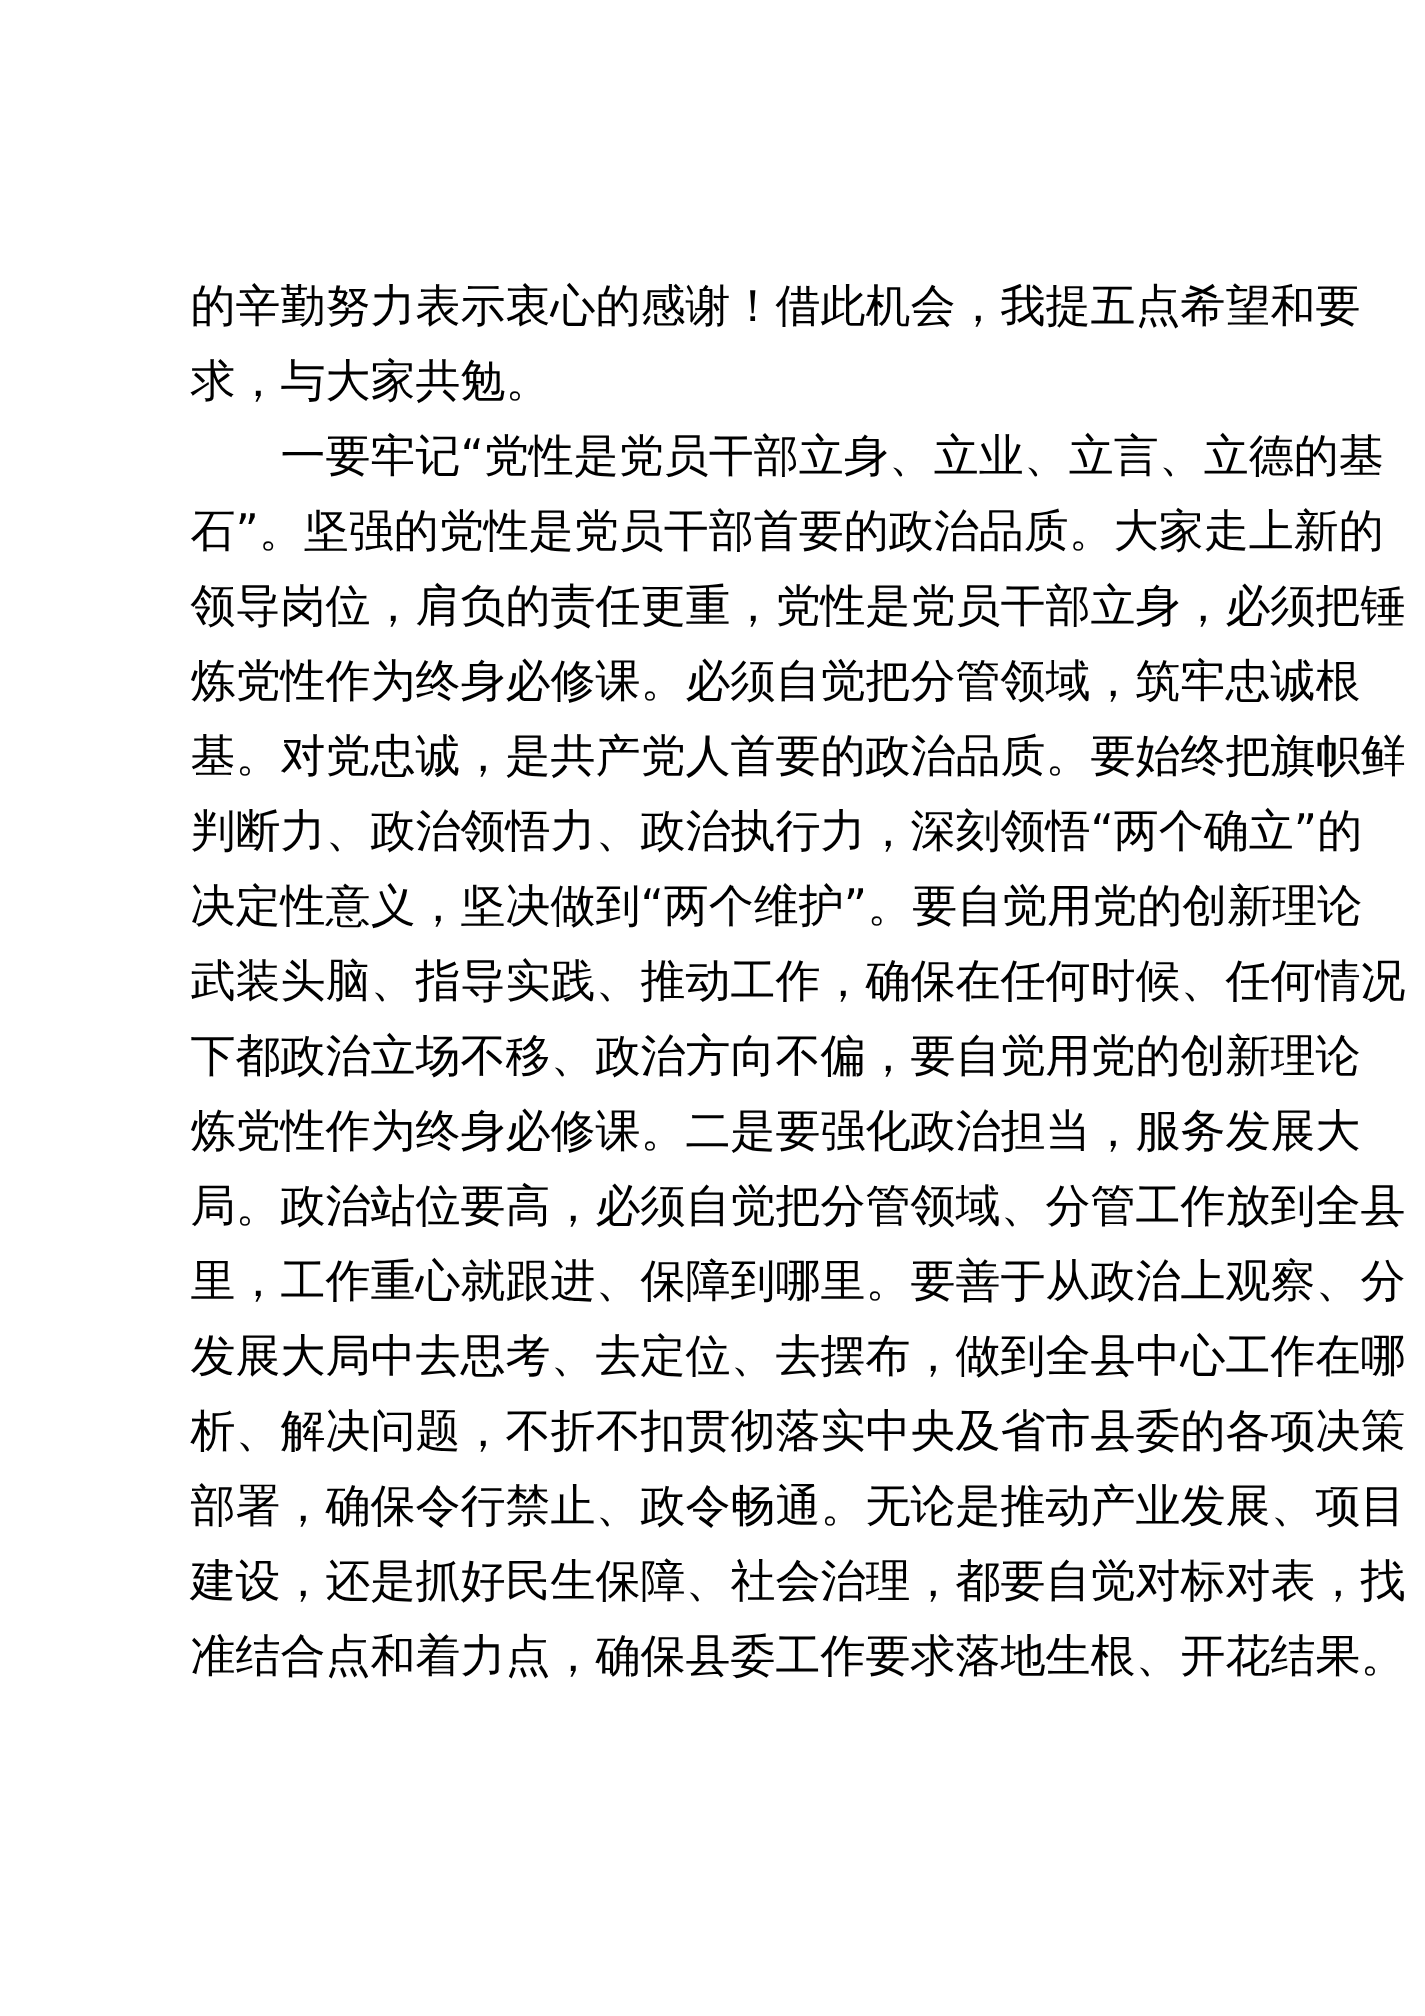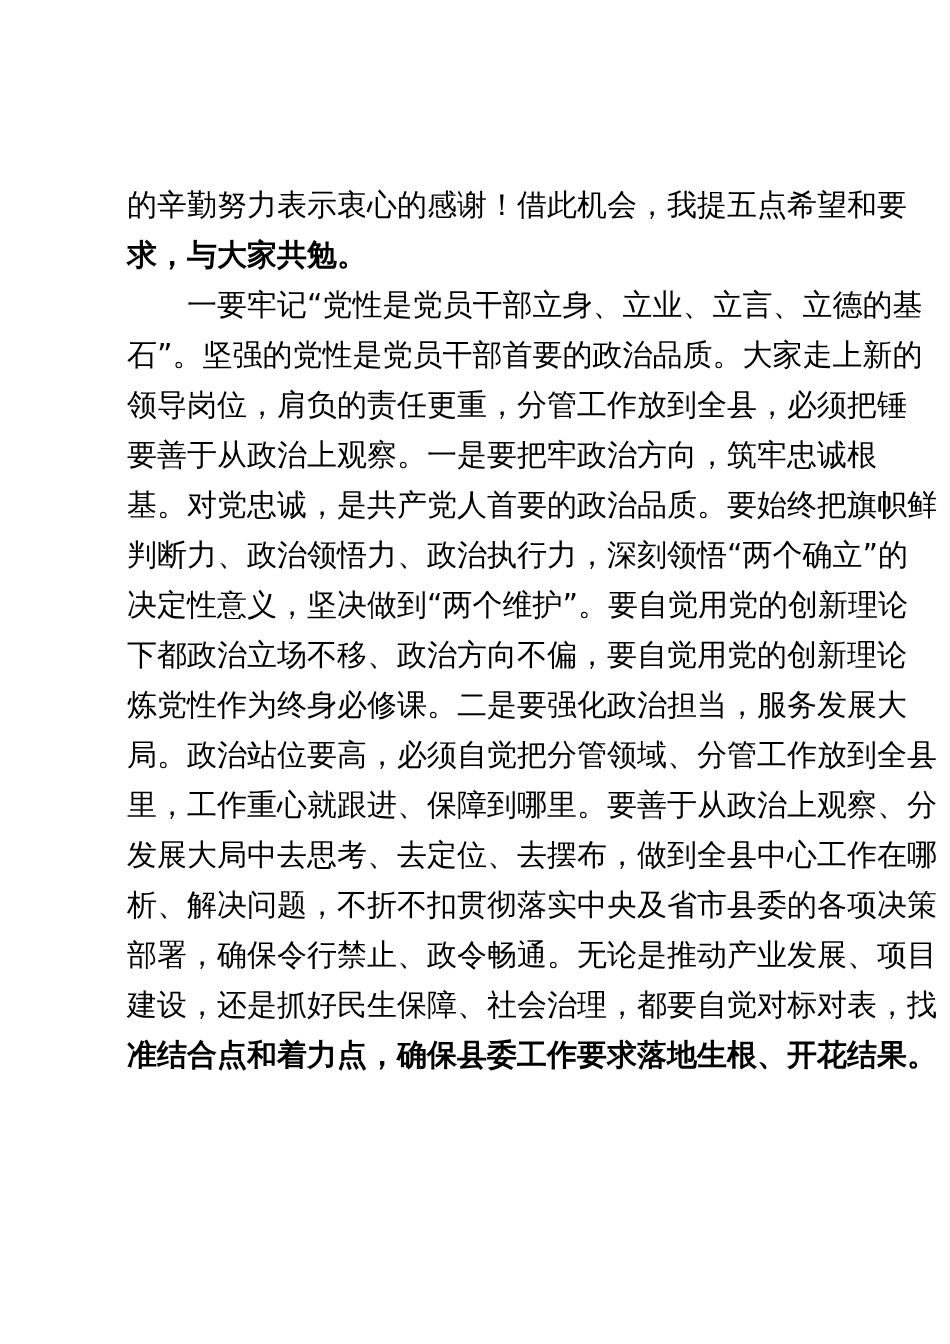--- a/index.html
+++ b/index.html
@@ -34,40 +34,40 @@
       display: block;
       height: 50px;
       line-height: 50px;
       white-space: nowrap;
       text-align: justify;
       text-align-last: justify;
       letter-spacing: 0px;
     }
     .line.last {
       text-align-last: left;
-      font-weight: bold;
     }
   </style>
 </head>
 <body>
 
 <div class="page">
   <div class="text-block">
     <div>
       <span class="line">的辛勤努力表示衷心的感谢！借此机会，我提五点希望和要</span>
       <span class="line last">求，与大家共勉。</span>
     </div>
     <div>
       <span class="line">　　一要牢记“党性是党员干部立身、立业、立言、立德的基</span>
       <span class="line">石”。坚强的党性是党员干部首要的政治品质。大家走上新的</span>
-      <span class="line">领导岗位，肩负的责任更重，分管工作放到全县，必须把锤</span>
-      <span class="line">要善于从政治上观察。一是要把牢政治方向，筑牢忠诚根</span>
+      <span class="line">领导岗位，肩负的责任更重，党性是党员干部立身，必须把锤</span>
+      <span class="line">炼党性作为终身必修课。必须自觉把分管领域，筑牢忠诚根</span>
       <span class="line">基。对党忠诚，是共产党人首要的政治品质。要始终把旗帜鲜</span>
       <span class="line">判断力、政治领悟力、政治执行力，深刻领悟“两个确立”的</span>
       <span class="line">决定性意义，坚决做到“两个维护”。要自觉用党的创新理论</span>
+      <span class="line">武装头脑、指导实践、推动工作，确保在任何时候、任何情况</span>
       <span class="line">下都政治立场不移、政治方向不偏，要自觉用党的创新理论</span>
       <span class="line">炼党性作为终身必修课。二是要强化政治担当，服务发展大</span>
       <span class="line">局。政治站位要高，必须自觉把分管领域、分管工作放到全县</span>
       <span class="line">里，工作重心就跟进、保障到哪里。要善于从政治上观察、分</span>
       <span class="line">发展大局中去思考、去定位、去摆布，做到全县中心工作在哪</span>
       <span class="line">析、解决问题，不折不扣贯彻落实中央及省市县委的各项决策</span>
       <span class="line">部署，确保令行禁止、政令畅通。无论是推动产业发展、项目</span>
       <span class="line">建设，还是抓好民生保障、社会治理，都要自觉对标对表，找</span>
       <span class="line last">准结合点和着力点，确保县委工作要求落地生根、开花结果。</span>
     </div>

